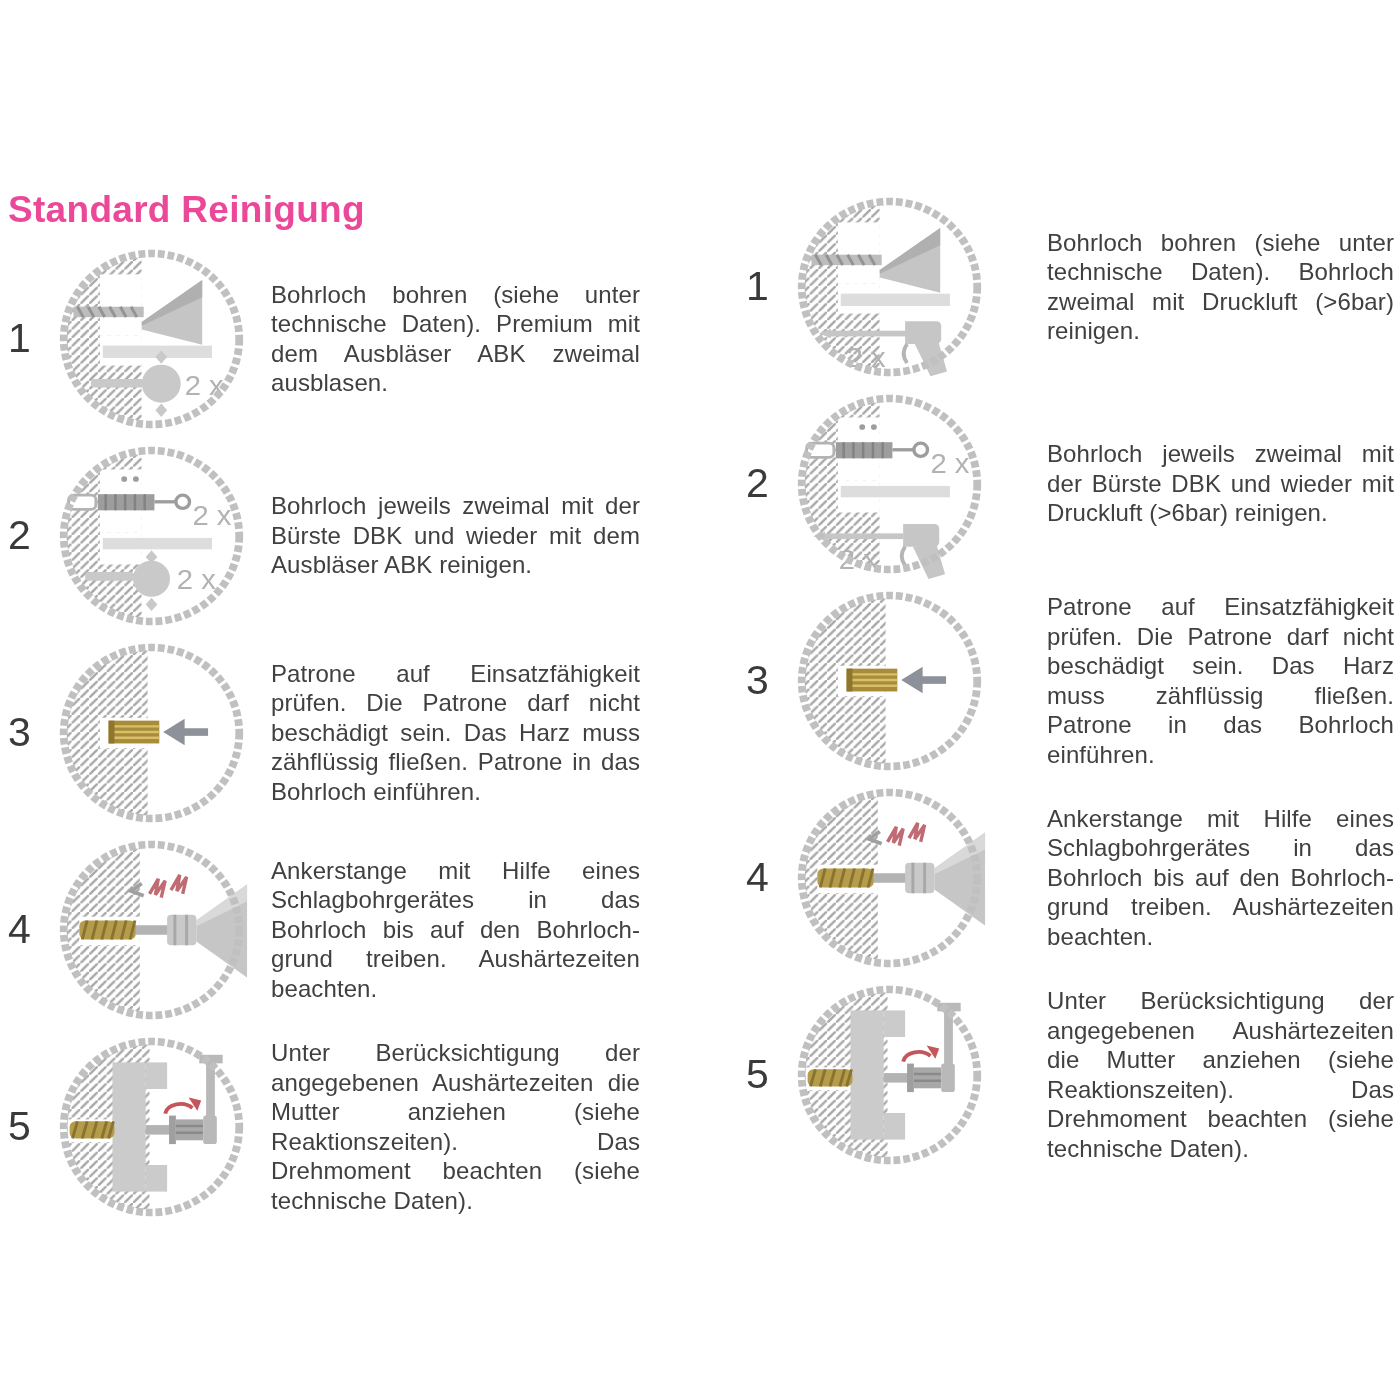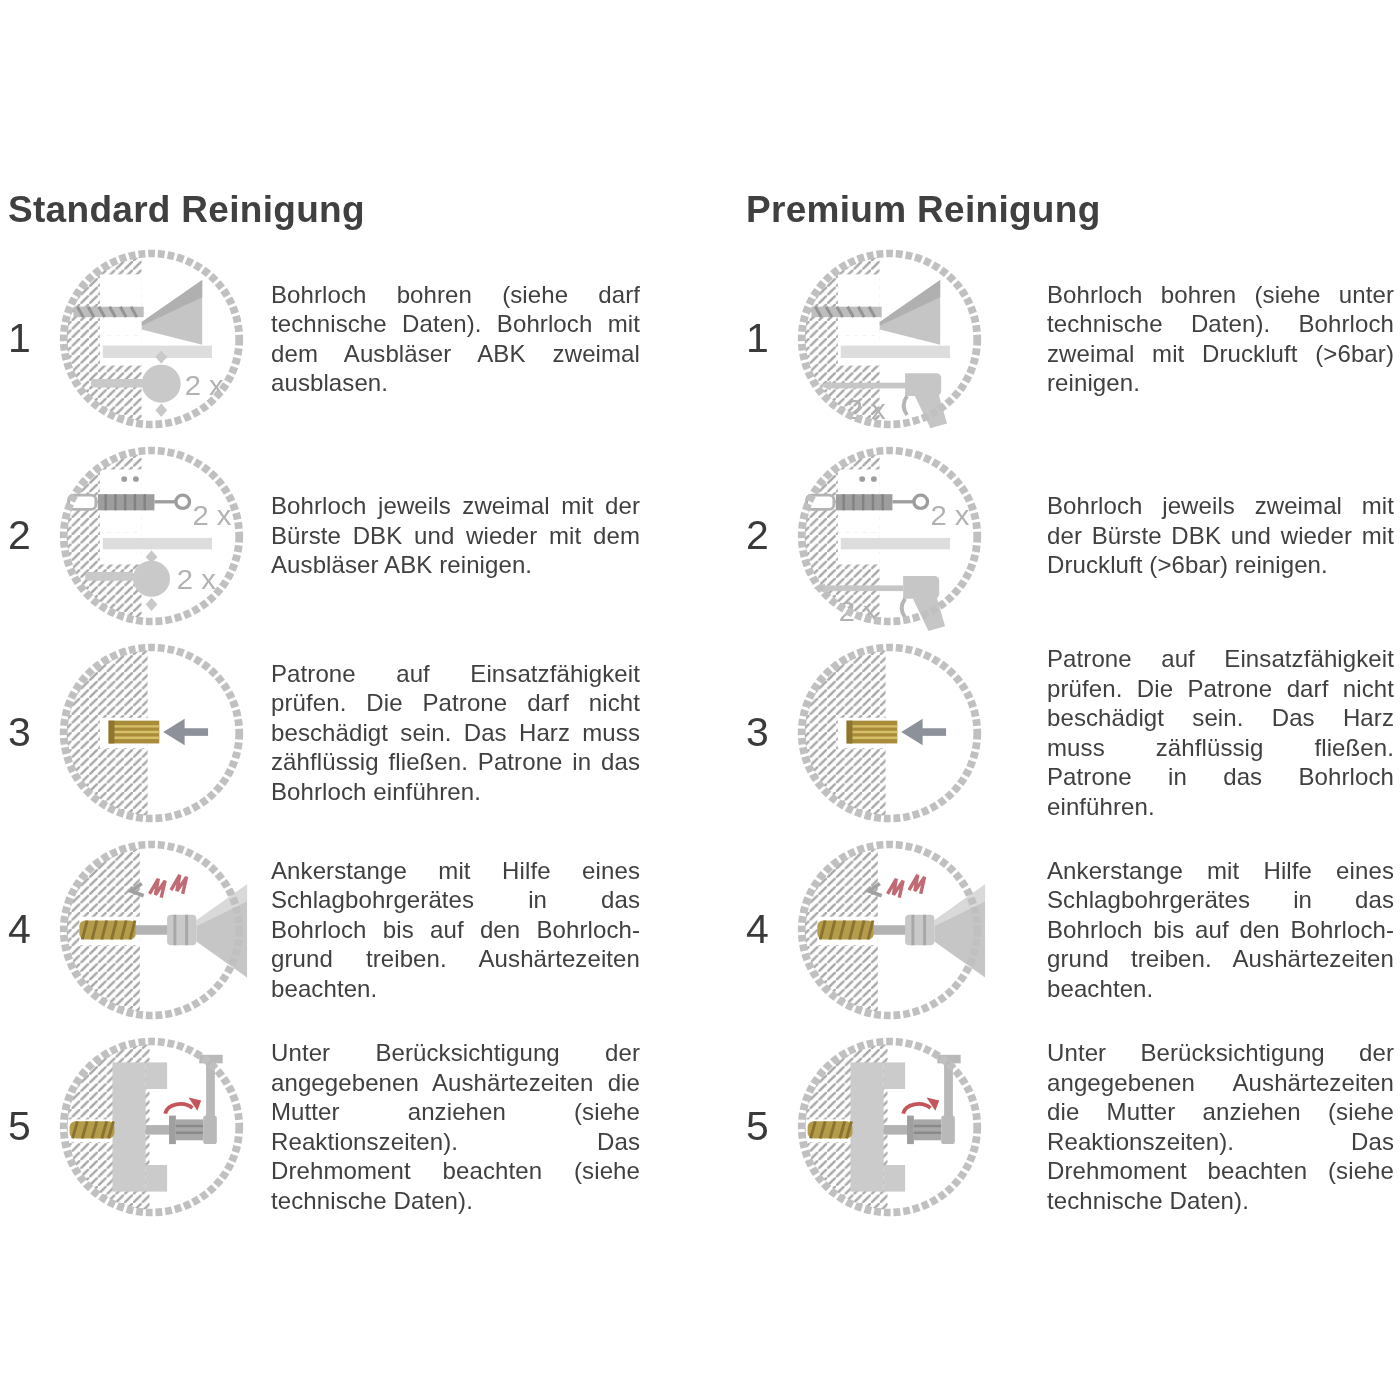--- a/index.html
+++ b/index.html
@@ -1,20 +1,20 @@
 <!DOCTYPE html>
 <html><head>
 <meta charset="utf-8">
 <style>
   * { margin:0; padding:0; box-sizing:border-box; }
   html,body { width:1400px; height:1400px; background:#ffffff; overflow:hidden; }
   body { position:relative; font-family:"Liberation Sans", sans-serif; color:#404040; }
   .column { position:absolute; top:188px; left:8px; width:632px; }
   .column.right { left:746px; width:648px; }
-  .title { font-size:37px; line-height:44px; font-weight:bold; color:#404040; margin-bottom:8px; letter-spacing:0.3px; }
+  .title { font-size:37px; line-height:44px; font-weight:bold; color:#ec4899; margin-bottom:8px; letter-spacing:0.3px; }
   .row { display:flex; align-items:center; height:197px; }
   .num { flex:none; width:46px; font-size:41px; color:#3a3a3a; }
   .icon { flex:none; width:195px; height:190px; }
   .icon svg { display:block; }
   .desc { flex:1; margin-left:22px; font-size:24px; line-height:29.5px; text-align:justify; color:#404040; letter-spacing:0.1px; }
   .column.right .desc { margin-left:60px; }
   .xlabel { font-size:30px; fill:#b2b2b2; font-family:"Liberation Sans", sans-serif; }
 </style>
 </head>
 <body>
@@ -55,21 +55,21 @@
         <g fill="#c9c9c9">
           <rect x="38" y="142" width="54" height="9" rx="3"></rect>
           <path d="M110 112 l6 7 -6 7 -6 -7 z"></path>
           <circle cx="110" cy="147" r="20"></circle>
           <path d="M110 168 l6 7 -6 7 -6 -7 z"></path>
         </g>
         <text x="134" y="159" class="xlabel">2 x</text>
         <circle cx="100" cy="100" r="90" fill="none" stroke="#c0c0c0" stroke-width="8" stroke-dasharray="7 3"></circle>
       </svg>
     </div>
-    <p class="desc">Bohrloch bohren (siehe darf technische Daten). Bohrloch mit dem Ausbläser ABK zweimal ausblasen.</p>
+    <p class="desc">Bohrloch bohren (siehe unter technische Daten). Premium mit dem Ausbläser ABK zweimal ausblasen.</p>
   </div>
 
   <div class="row">
     <div class="num">2</div>
     <div class="icon">
       <svg viewBox="0 0 200 200" width="195" height="190" preserveAspectRatio="none">
         <circle cx="100" cy="100" r="89" fill="#ffffff"></circle>
         <g clip-path="url(#cclip)">
           <rect x="8" y="8" width="82" height="184" fill="url(#hatch)"></rect>
           <rect x="47" y="30" width="43" height="66" fill="#ffffff"></rect>
@@ -190,21 +190,20 @@
           <polygon points="147,83 138,69 151,72" fill="#c4555a"></polygon>
         </g>
         <circle cx="100" cy="100" r="90" fill="none" stroke="#c0c0c0" stroke-width="8" stroke-dasharray="7 3"></circle>
       </svg>
     </div>
     <p class="desc">Unter Berücksichtigung der angegebenen Aushärtezeiten die Mutter anziehen (siehe Reaktionszeiten). Das Drehmoment beachten (siehe technische Daten).</p>
   </div>
 </section>
 
 <section class="column right">
-  <h1 class="title">Premium Reinigung</h1>
 
   <div class="row">
     <div class="num">1</div>
     <div class="icon">
       <svg viewBox="0 0 200 200" width="195" height="190" preserveAspectRatio="none">
         <circle cx="100" cy="100" r="89" fill="#ffffff"></circle>
         <g clip-path="url(#cclip)">
           <rect x="8" y="8" width="82" height="184" fill="url(#hatch)"></rect>
           <rect x="47" y="32" width="43" height="64" fill="#ffffff"></rect>
           <rect x="47" y="96" width="43" height="32" fill="#ffffff"></rect>

